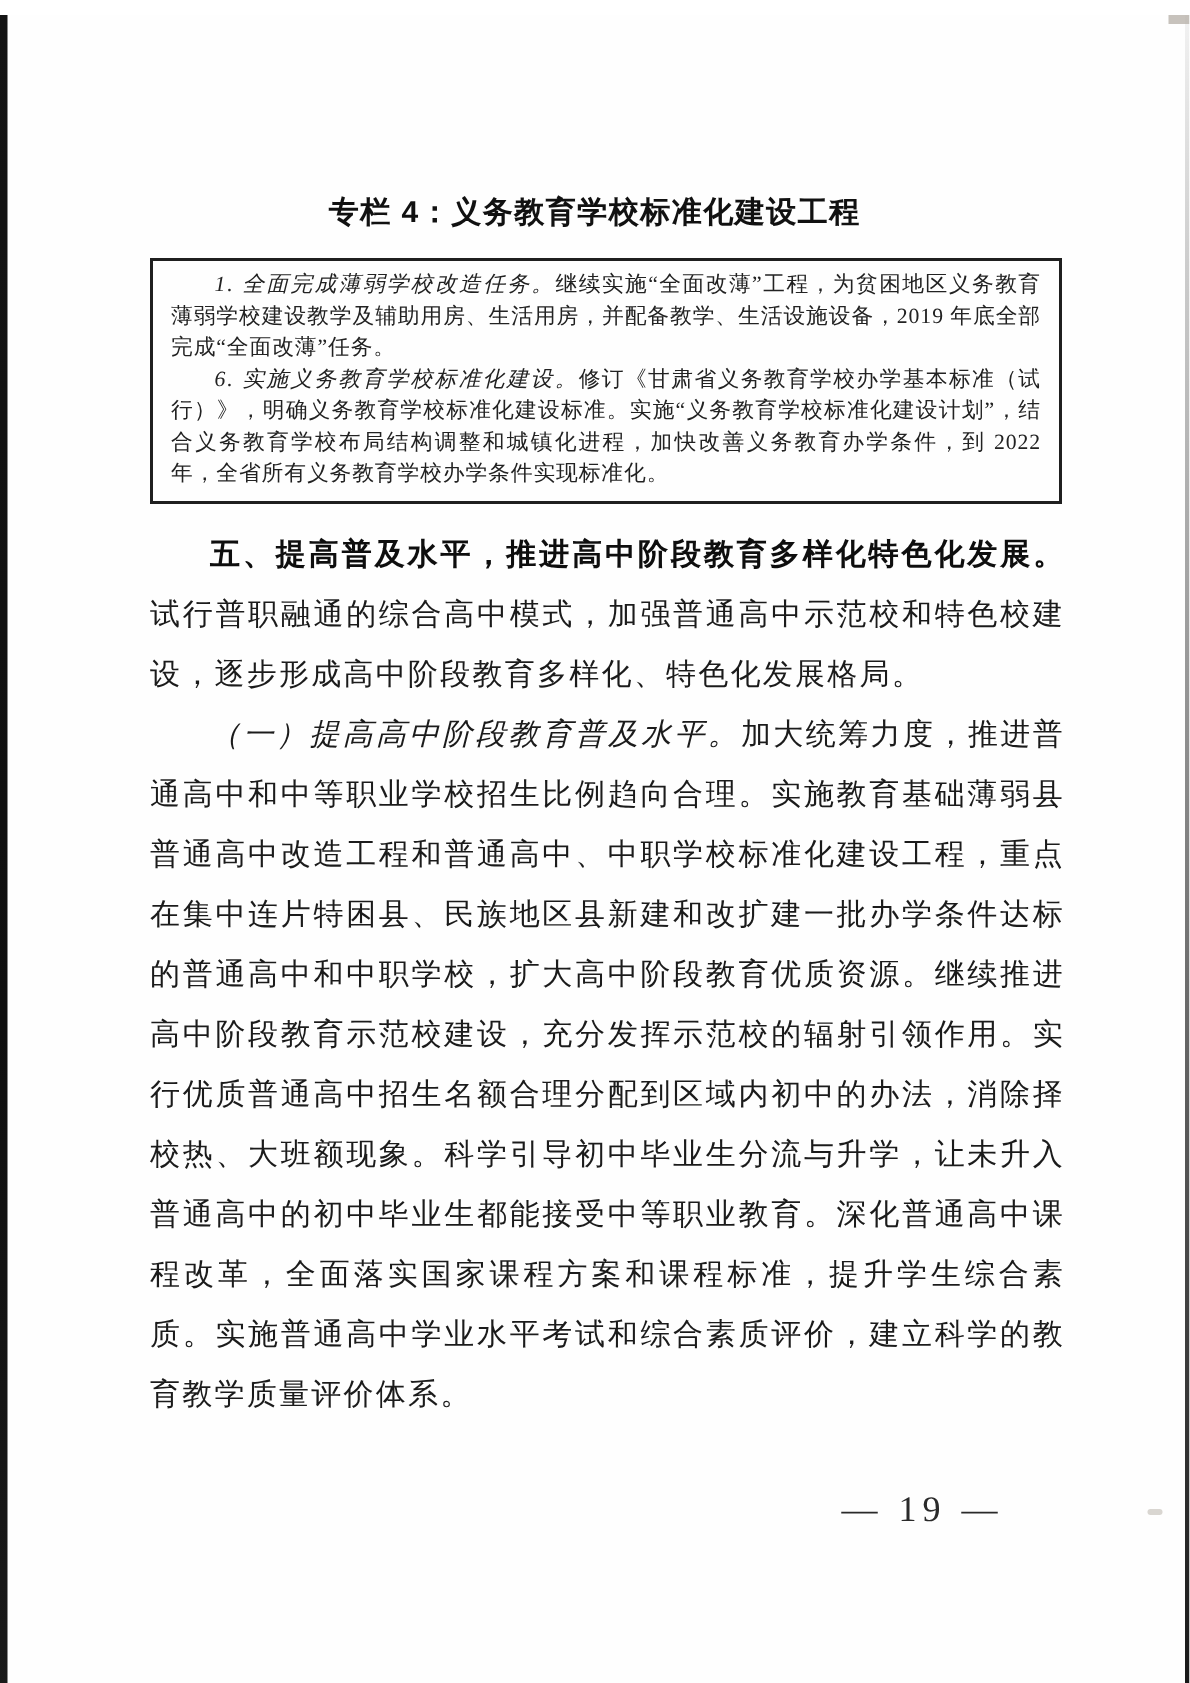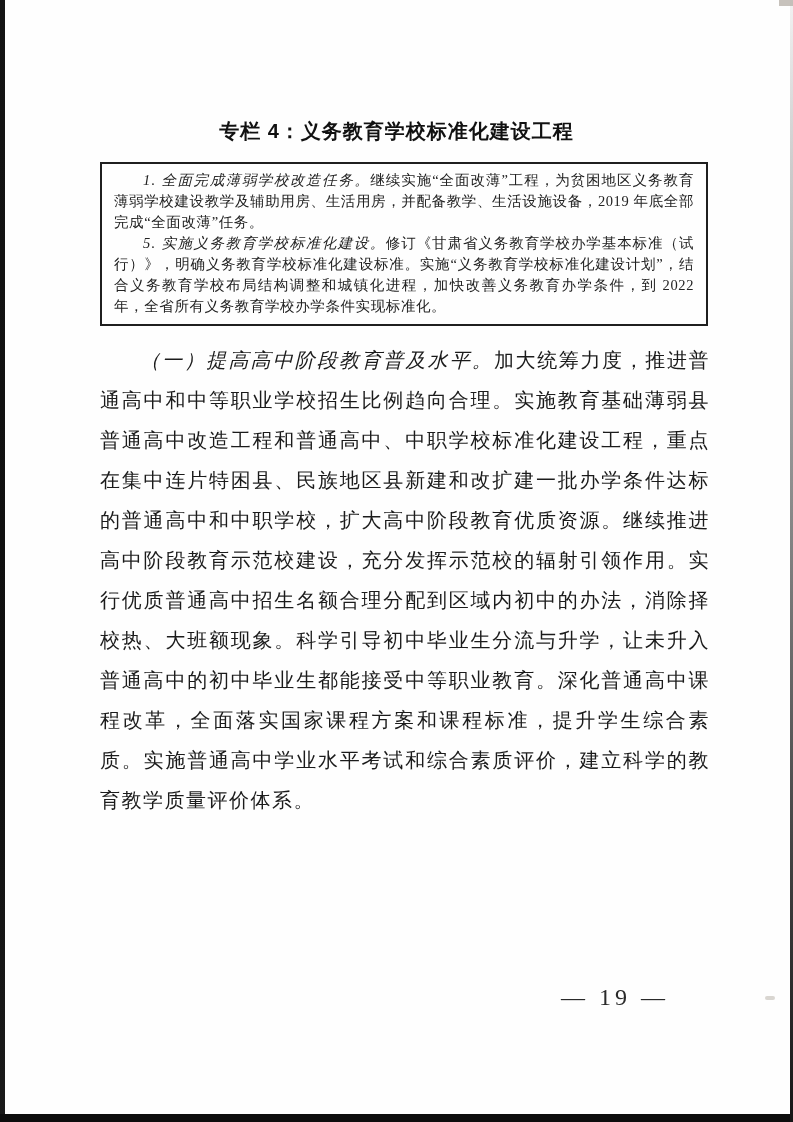--- a/index.html
+++ b/index.html
@@ -37,21 +37,21 @@
     background: #b9b3ab;
     opacity: 0.8;
   }
   .smudge {
     position: absolute; right: 18px; top: 996px;
     width: 10px; height: 4px; background: #c9c4bd; border-radius: 2px;
     opacity: 0.7;
   }
 
   .title {
-    margin: 0;
+    margin: 10px;
     padding-top: 118px;
     text-align: center;
     font-family: "Liberation Sans", sans-serif;
     font-weight: 700;
     font-size: 20px;
     letter-spacing: 1px;
     color: #111;
   }
 
   .box {
@@ -103,22 +103,23 @@
   <div class="edge-left"></div>
   <div class="edge-bottom"></div>
   <div class="edge-right"></div>
   <div class="corner-mark"></div>
   <div class="smudge"></div>
 
   <h1 class="title">专栏 4：义务教育学校标准化建设工程</h1>
 
   <div class="box">
     <p><span class="box-lead">1. 全面完成薄弱学校改造任务。</span><span>继续实施“全面改薄”工程，为贫困地区义务教育薄弱学校建设教学及辅助用房、生活用房，并配备教学、生活设施设备，2019 年底全部完成“全面改薄”任务。</span></p>
-    <p><span class="box-lead">5. 实施义务教育学校标准化建设。</span><span>修订《甘肃省义务教育学校办学基本标准（试行）》，明确义务教育学校标准化建设标准。实施“义务教育学校标准化建设计划”，结合义务教育学校布局结构调整和城镇化进程，加快改善义务教育办学条件，到 2022 年，全省所有义务教育学校办学条件实现标准化。</span></p>
+    <p><span class="box-lead">6. 实施义务教育学校标准化建设。</span><span>修订《甘肃省义务教育学校办学基本标准（试行）》，明确义务教育学校标准化建设标准。实施“义务教育学校标准化建设计划”，结合义务教育学校布局结构调整和城镇化进程，加快改善义务教育办学条件，到 2022 年，全省所有义务教育学校办学条件实现标准化。</span></p>
   </div>
 
   <div class="body-text">
+    <p><span class="lead-bold">五、提高普及水平，推进高中阶段教育多样化特色化发展。</span><span>试行普职融通的综合高中模式，加强普通高中示范校和特色校建设，逐步形成高中阶段教育多样化、特色化发展格局。</span></p>
     <p><span class="lead-kai">（一）提高高中阶段教育普及水平。</span><span>加大统筹力度，推进普通高中和中等职业学校招生比例趋向合理。实施教育基础薄弱县普通高中改造工程和普通高中、中职学校标准化建设工程，重点在集中连片特困县、民族地区县新建和改扩建一批办学条件达标的普通高中和中职学校，扩大高中阶段教育优质资源。继续推进高中阶段教育示范校建设，充分发挥示范校的辐射引领作用。实行优质普通高中招生名额合理分配到区域内初中的办法，消除择校热、大班额现象。科学引导初中毕业生分流与升学，让未升入普通高中的初中毕业生都能接受中等职业教育。深化普通高中课程改革，全面落实国家课程方案和课程标准，提升学生综合素质。实施普通高中学业水平考试和综合素质评价，建立科学的教育教学质量评价体系。</span></p>
   </div>
 
   <div class="page-number">— 19 —</div>
 
 </div>
 
 </body></html>

